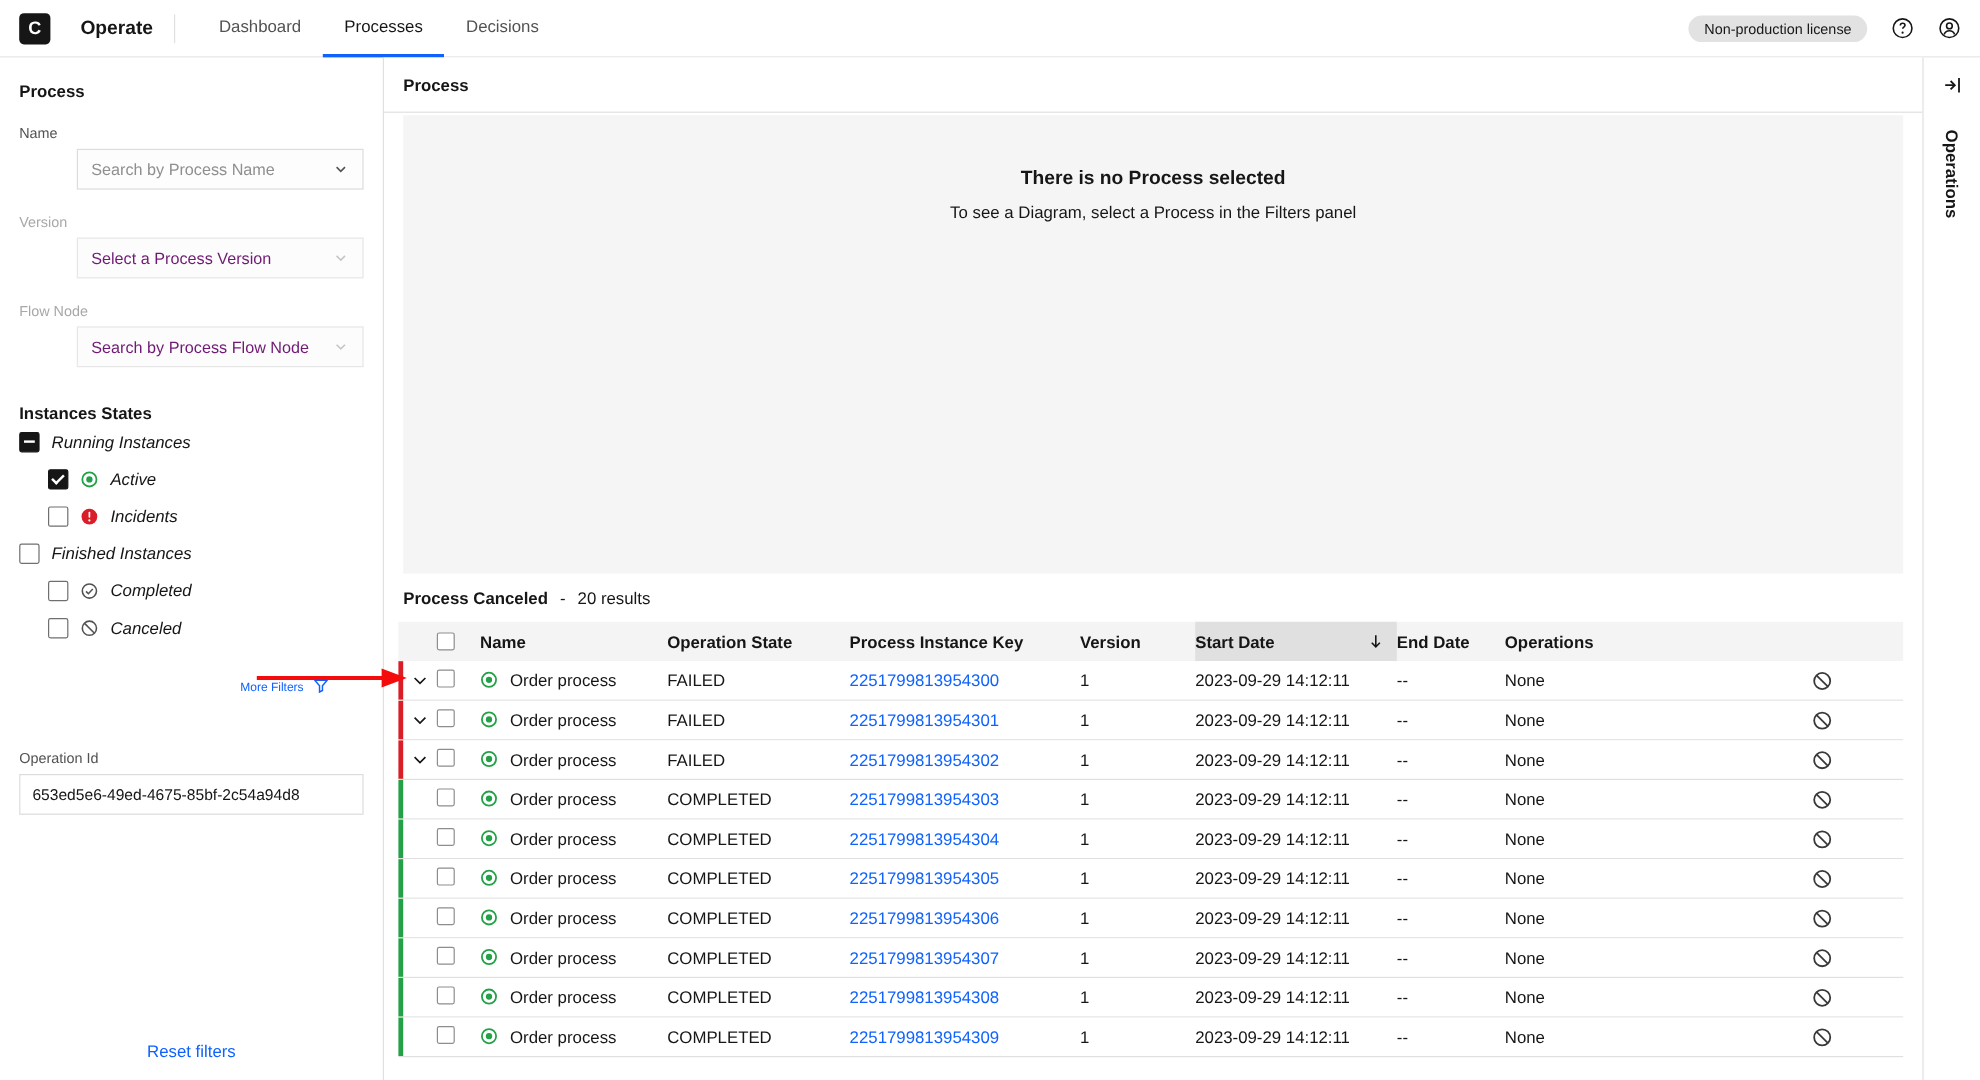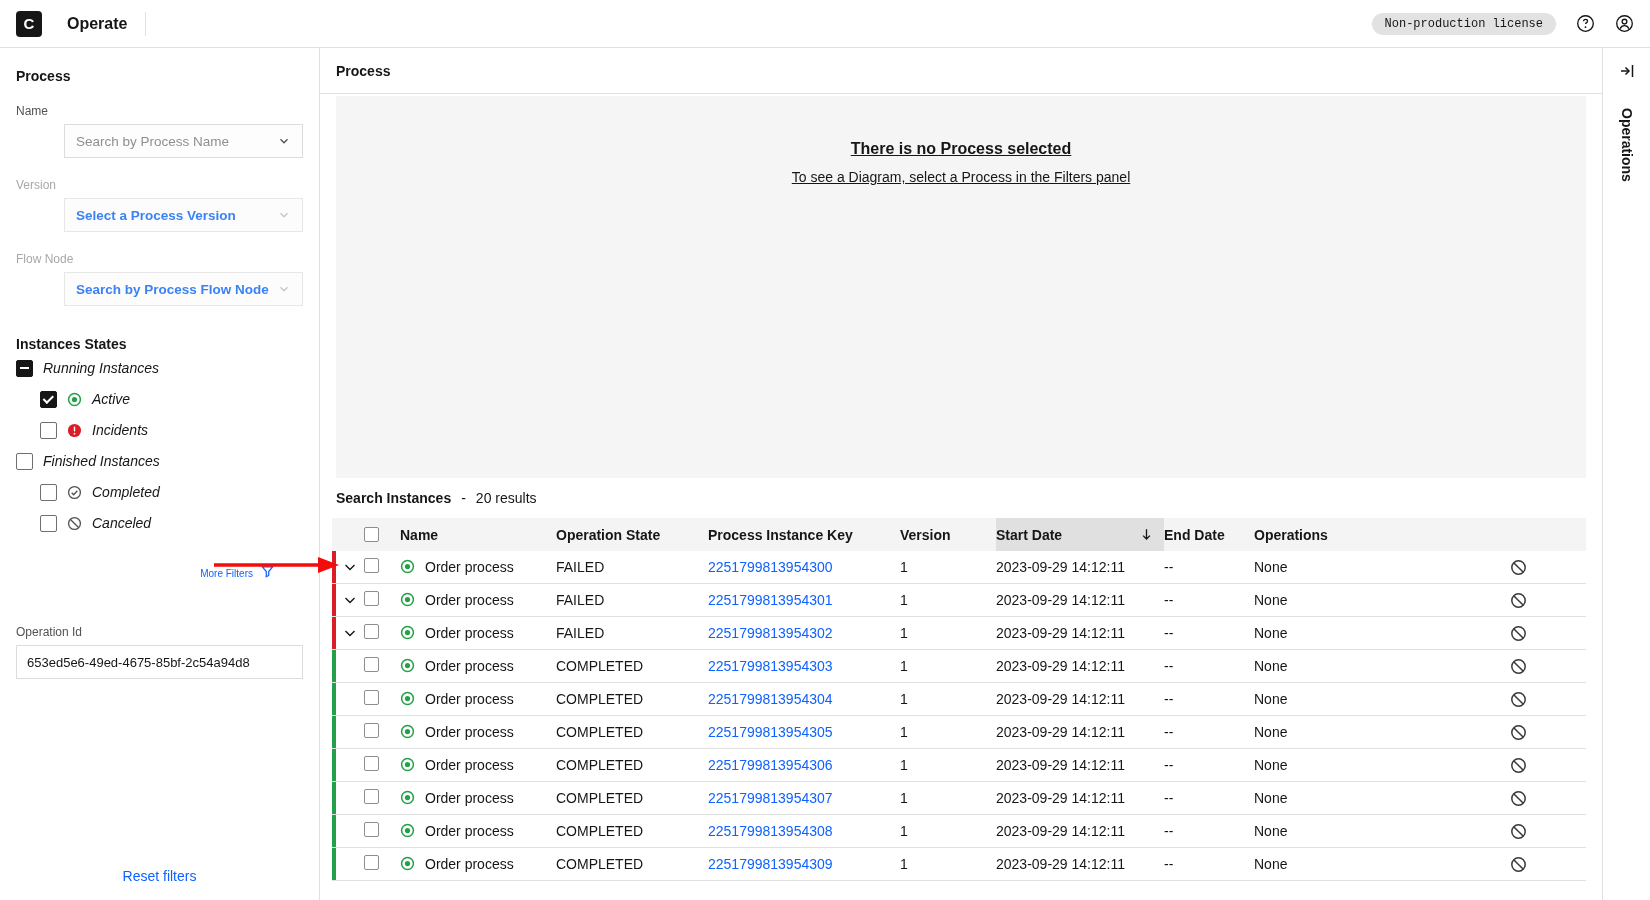--- a/index.html
+++ b/index.html
@@ -12,56 +12,56 @@
 
   
   .topbar { height:48px; display:flex; align-items:center; padding:0 16px; border-bottom:1px solid #e0e0e0; background:#fff; }
   .logo { width:26px; height:26px; background:#161616; color:#fff; border-radius:4px; display:flex; align-items:center; justify-content:center; font-weight:bold; font-size:15px; flex-shrink:0; }
   .app-name { font-weight:700; font-size:16px; margin-left:25px; }
   .vdivider { width:1px; height:24px; background:#e0e0e0; margin:0 18px; }
   .tabs { display:flex; height:48px; }
   .tab { padding:0 18px; display:flex; align-items:center; font-size:14px; color:#525252; border-bottom:3px solid transparent; cursor:pointer; }
   .tab.active { color:#161616; border-bottom-color:#0f62fe; }
   .topbar-right { margin-left:auto; display:flex; align-items:center; gap:20px; }
-  .license-badge { background:#e2e2e2; border-radius:12px; padding:4px 13px; font-size:12px; color:#161616; white-space:nowrap;font-family:Liberation Mono, monospace; }
+  .license-badge { background:#e2e2e2; border-radius:12px; padding:4px 13px; font-size:12px; color:#161616; white-space:nowrap; }
   .icon-btn { display:inline-flex; align-items:center; justify-content:center; cursor:pointer; }
 
   
   .app-body { display:flex; height:852px; }
 
   
   .filters { width:320px; flex-shrink:0; border-right:1px solid #e0e0e0; position:relative; background:#fff; }
   .panel-head { height:46px; display:flex; align-items:center; justify-content:space-between; padding:0 16px; border-bottom:1px solid #e0e0e0; background:#fff; }
   .panel-title { font-size:14px; font-weight:600; }
   .filters-content { padding:6px 16px 0 16px; }
   .section-title { font-weight:700; font-size:14px; margin-top:14px; }
   .section-title.states { margin-top:30px; }
   .field-label { font-size:12px; color:#525252; margin:20px 0 6px; }
   .field-label.disabled { color:#a8a8a8; }
   .field-label.opid { margin-top:46px; }
   .combo { height:34px; display:flex; align-items:center; justify-content:space-between; padding:0 11px; border:1px solid #dcdcdc; background:#fdfdfd; cursor:pointer;margin-left:48px; }
   .combo .ph { font-size:13.5px; color:#8f8f8f; }
   .combo.disabled { border-color:#e7e7e7; background:#fcfcfc; cursor:default; }
-  .combo.disabled .ph { color:#3b82f6;font-weight:bold; }
+  .combo.disabled .ph { color:#701a75; }
   .combo.disabled svg path { stroke:#c6c6c6; }
   .state-row { display:flex; align-items:center; gap:10px; height:30px; margin-top:1px; font-size:14px;font-style:italic; }
   .state-row.indent { padding-left:24px; }
   .sicon { display:inline-flex; align-items:center; }
   .cb { width:17px; height:17px; border:1px solid #6f6f6f; border-radius:2px; background:#fff; display:inline-flex; align-items:center; justify-content:center; flex-shrink:0; cursor:pointer; }
   .cb.small { width:15px; height:15px; border-color:#8d8d8d; }
   .cb.checked, .cb.indeterminate { background:#161616; border-color:#161616; }
   .cb.indeterminate::after { content:''; width:9px; height:2px; background:#fff; }
   .cb.checked::after { content:''; width:8px; height:4px; border-left:2px solid #fff; border-bottom:2px solid #fff; transform:rotate(-45deg) translate(0px,-1px); }
   .more-filters { display:flex; align-items:flex-end; justify-content:flex-end; gap:7px; color:#0f62fe; font-size:10px; margin:26px 28px 0 0; cursor:pointer; }
   .opid-input { height:34px; border:1px solid #dcdcdc; background:#fff; display:flex; align-items:center; padding:0 10px; font-size:13px; color:#161616; cursor:text; overflow:hidden; white-space:nowrap; }
   .reset { position:absolute; bottom:16px; left:0; right:0; text-align:center; color:#0f62fe; font-size:14px; cursor:pointer; }
 
   
   main { flex:1; min-width:0; display:flex; flex-direction:column; background:#fff; }
-  .diagram-empty { height:382px; margin:2px 16px 0 16px; background:#f5f5f5; display:flex; flex-direction:column; align-items:center; padding-top:44px;text-decoration:underline; }
+  .diagram-empty { height:382px; margin:2px 16px 0 16px; background:#f5f5f5; display:flex; flex-direction:column; align-items:center; padding-top:44px; }
   .de-title { font-size:16px; font-weight:700; }
   .de-sub { font-size:14px; margin-top:11px; color:#161616; }
   .instances-head { height:40px; display:flex; align-items:center; gap:10px; padding:0 16px; font-size:14px; }
   .ih-title { font-weight:600; }
   .ih-sep { color:#161616; }
   .tbl { flex:1; overflow:hidden; padding:0 16px 0 12px; }
   .t-head, .t-row { display:grid; grid-template-columns:30px 36px 156px 152px 192px 96px 168px 90px 244px 78px; align-items:center; height:33px; }
   .t-head { background:#f4f4f4; padding-left:2px; font-size:14px; }
   .th-cell { font-weight:600; height:100%; display:flex; align-items:center; }
   .th-cell.sorted { background:#e0e0e0; justify-content:space-between; padding-right:10px; cursor:pointer; }
@@ -83,20 +83,25 @@
 </style>
 </head>
 <body>
 
 <div class="app">
 
   <header class="topbar">
     <div class="logo">C</div>
     <div class="app-name">Operate</div>
     <div class="vdivider"></div>
+    <nav class="tabs">
+        <div class="tab">Dashboard</div>
+        <div class="tab active">Processes</div>
+        <div class="tab">Decisions</div>
+      </nav>
     <div class="topbar-right">
       <div class="license-badge">Non-production license</div>
       <span class="icon-btn">
         <svg width="19" height="19" viewBox="0 0 20 20">
             <circle cx="10" cy="10" r="8.2" fill="none" stroke="#161616" stroke-width="1.4"></circle>
             <path d="M8 7.6c0-1.2 1-2 2.1-2 1.1 0 2 .8 2 1.9 0 1.6-2 1.6-2 3" fill="none" stroke="#161616" stroke-width="1.4"></path>
             <circle cx="10" cy="13.9" r="0.95" fill="#161616"></circle>
           </svg>
       </span>
       <span class="icon-btn">
@@ -207,21 +212,21 @@
 
     <main>
       <div class="panel-head">
         <span class="panel-title">Process</span>
       </div>
       <div class="diagram-empty">
         <div class="de-title">There is no Process selected</div>
         <div class="de-sub">To see a Diagram, select a Process in the Filters panel</div>
       </div>
       <div class="instances-head">
-        <span class="ih-title">Search Instances</span>
+        <span class="ih-title">Process Canceled</span>
         <span class="ih-sep">-</span>
         <span class="ih-results">20 results</span>
       </div>
       <div class="tbl">
         <div class="t-head">
             <span></span>
             <span class="cb small unchecked"></span>
             <div class="th-cell">
               <span>Name</span>
             </div>

